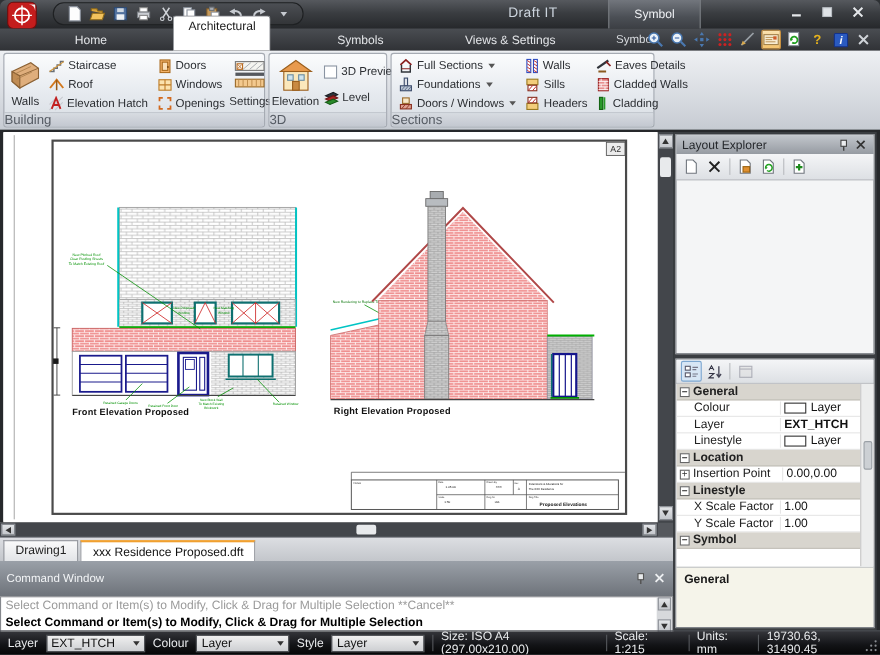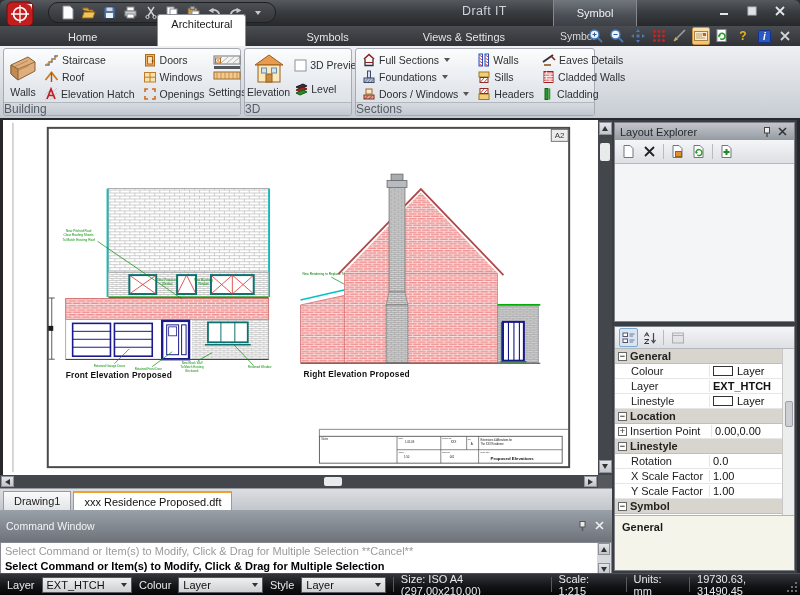--- a/index.html
+++ b/index.html
@@ -801,24 +801,20 @@
           <div class="grow">
               <span class="gexp">+</span>
               <span class="gname" style="padding-left:0;width:81px">Insertion Point</span>
               <span class="gval">0.00,0.00</span>
             </div>
           <div class="grow gcat">
               <span class="gexp">−</span>
               <span class="gname">Linestyle</span>
             </div>
           <div class="grow">
-              <span class="gname">Rotation</span>
-              <span class="gval">0.0</span>
-            </div>
-          <div class="grow">
               <span class="gname">X Scale Factor</span>
               <span class="gval">1.00</span>
             </div>
           <div class="grow">
               <span class="gname">Y Scale Factor</span>
               <span class="gval">1.00</span>
             </div>
           <div class="grow gcat">
               <span class="gexp">−</span>
               <span class="gname">Symbol</span>

